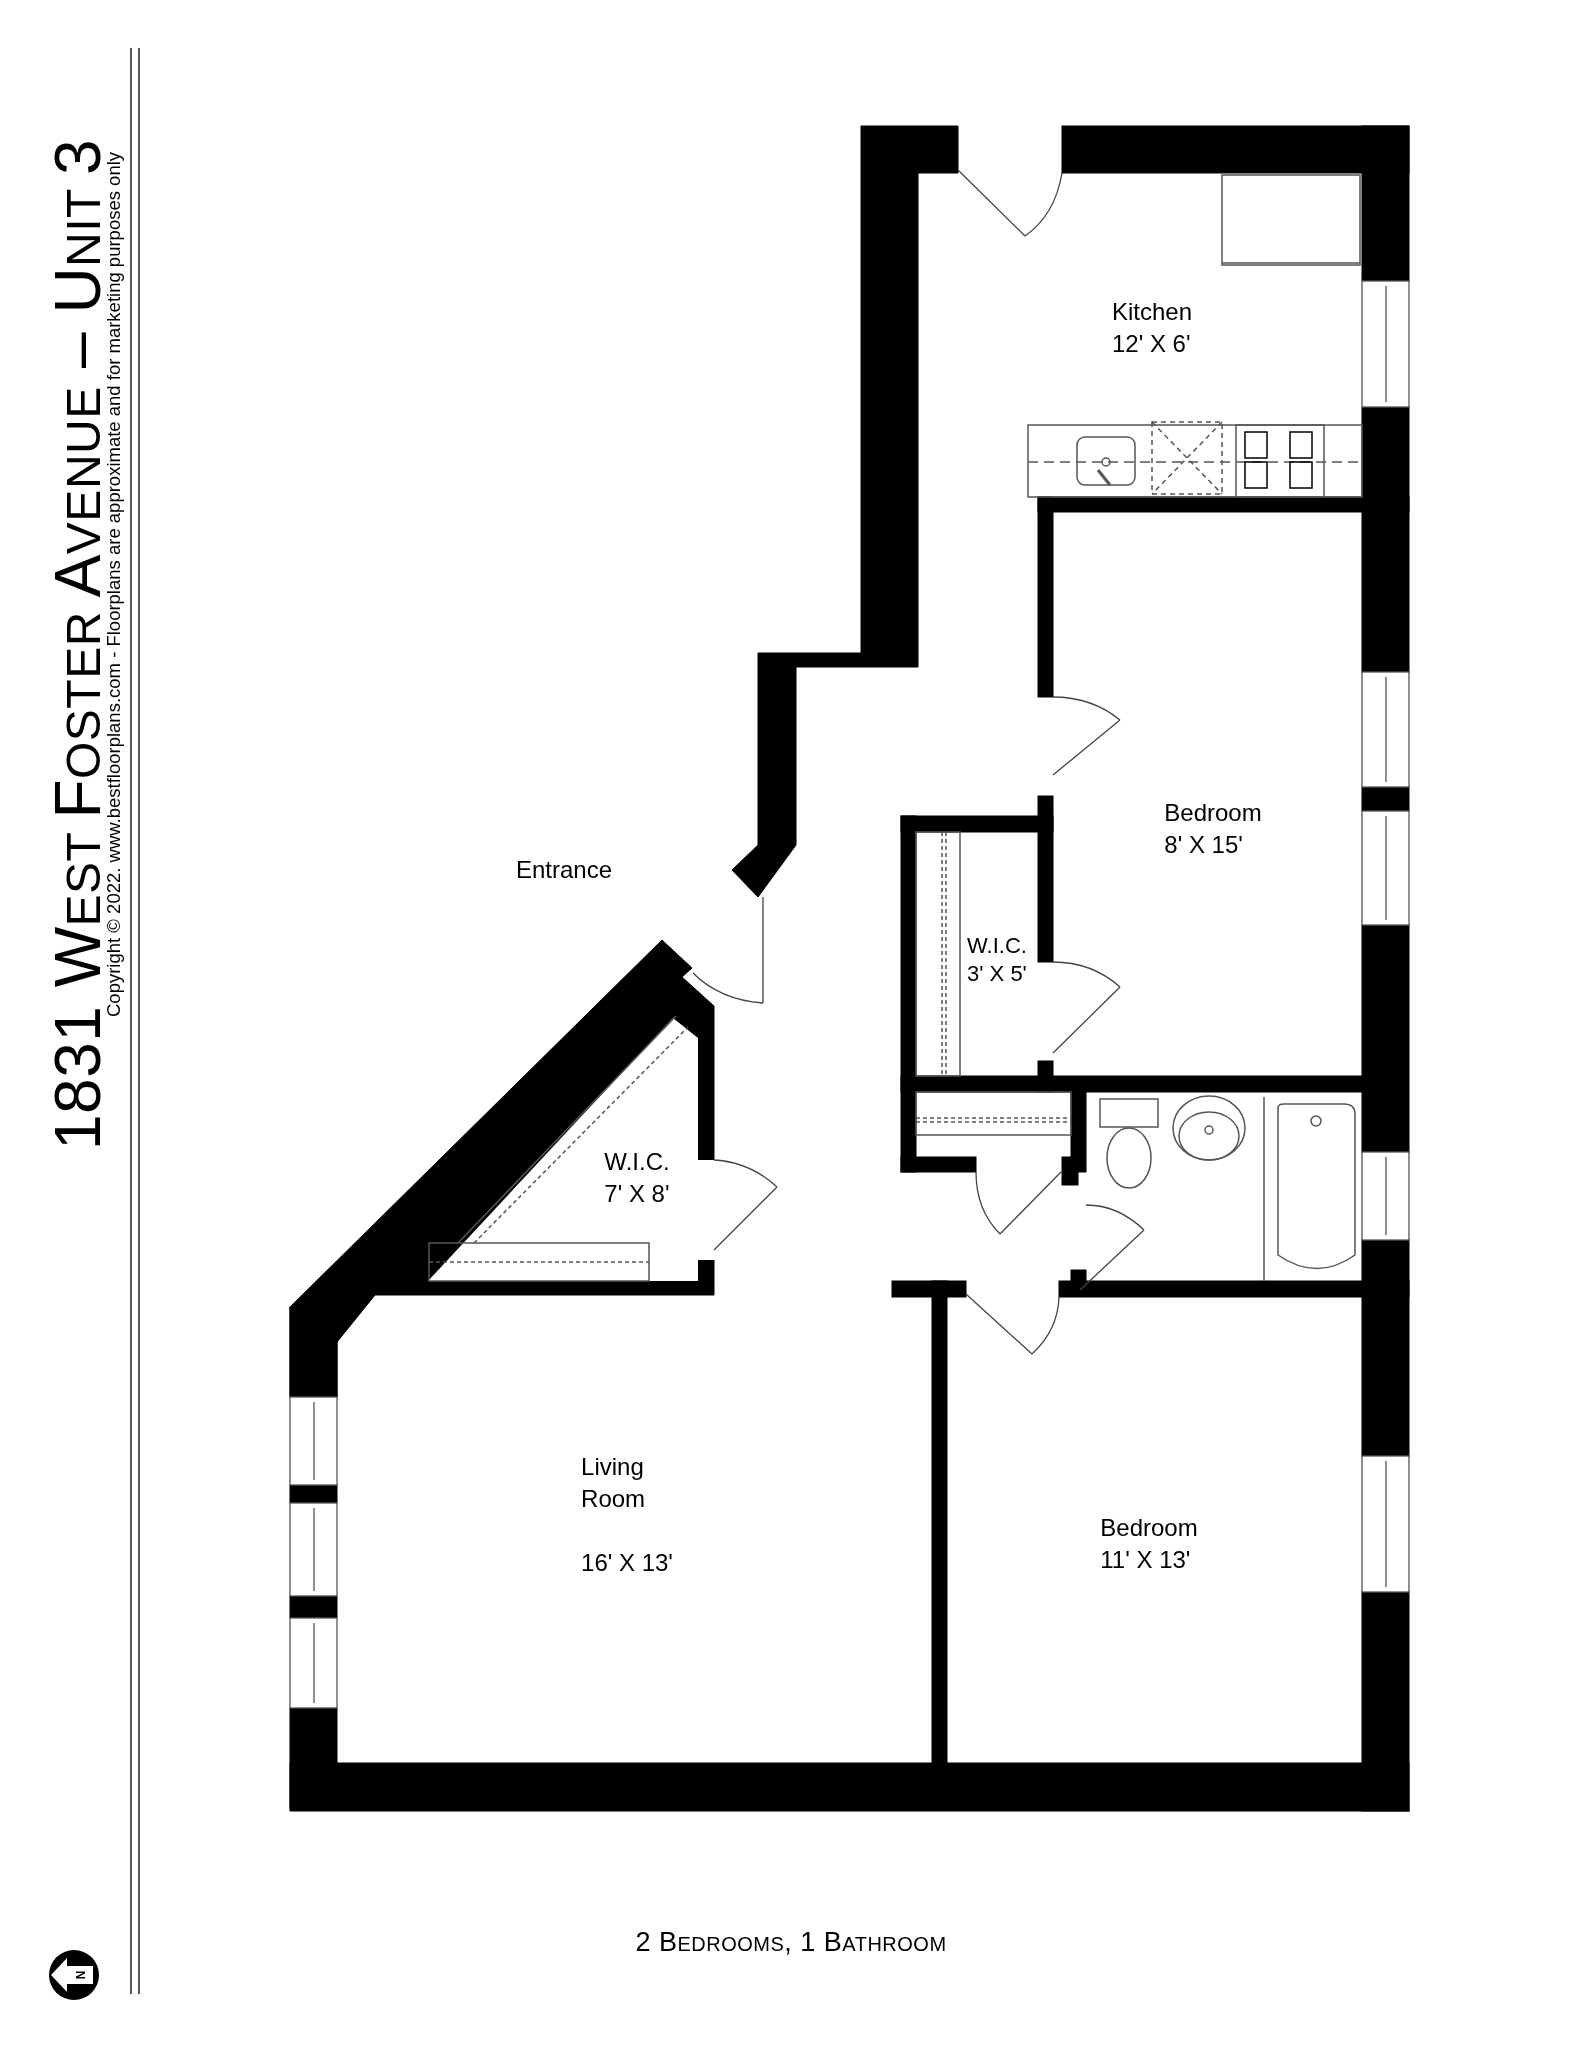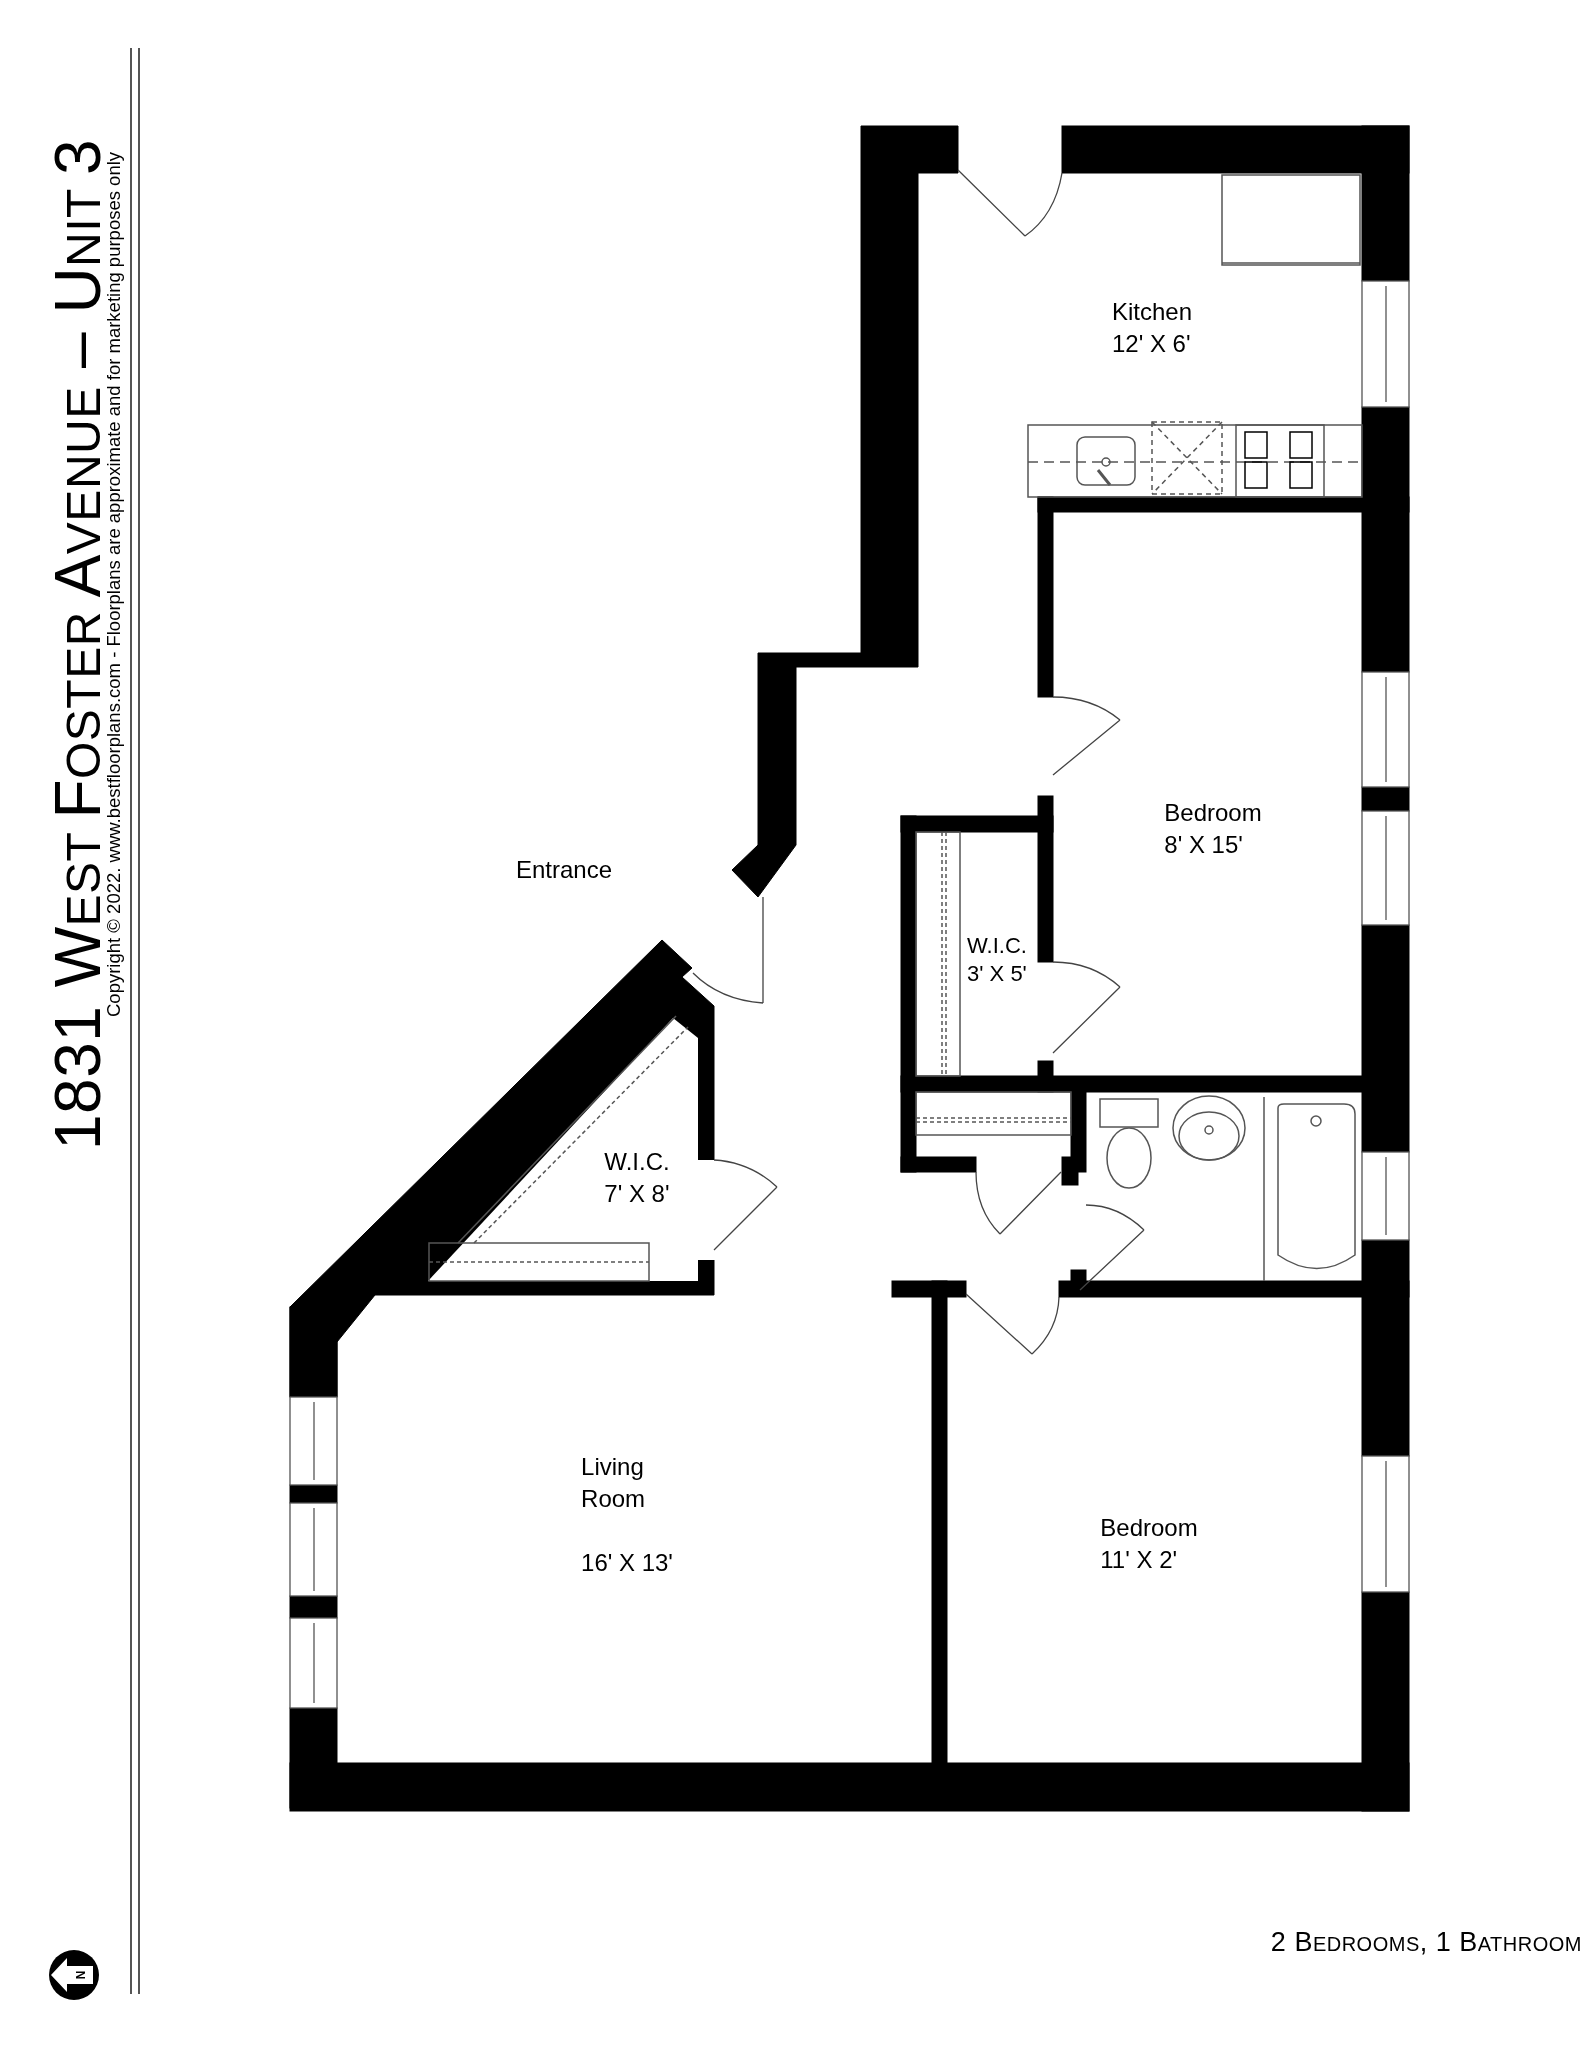--- a/index.html
+++ b/index.html
@@ -5,21 +5,21 @@
   html, body { margin: 0; padding: 0; background: #ffffff; }
   body { width: 1582px; height: 2048px; position: relative; overflow: hidden; font-family: "Liberation Sans", sans-serif; color: #000; }
   .sidebar { position: absolute; left: 0; top: 0; width: 150px; height: 2048px; }
   .vtitle { position: absolute; left: 46px; top: 1150px; transform-origin: 0 0; transform: rotate(-90deg); white-space: nowrap; font-family: "Liberation Sans", sans-serif; font-size: 64px; line-height: 64px; letter-spacing: 0.5px; }
   .vtitle .sc { font-size: 48px; }
   .vcopy { position: absolute; left: 105px; top: 1017px; transform-origin: 0 0; transform: rotate(-90deg); white-space: nowrap; font-size: 18.5px; line-height: 18px; }
   .rule { position: absolute; top: 48px; width: 2px; height: 1946px; background: #555; }
   .compass { position: absolute; left: 47px; top: 1948px; width: 54px; height: 54px; }
   .plan { position: absolute; left: 0; top: 0; }
   .room-label { position: absolute; font-size: 24px; line-height: 32px; transform: translateX(-50%); white-space: nowrap; }
-  .summary { position: absolute; left: 0; width: 1582px; text-align: right; top: 1925px; font-size: 27px; line-height: 34px; letter-spacing: 0.5px; }
+  .summary { position: absolute; left: 0; width: 1582px; text-align: center; top: 1925px; font-size: 27px; line-height: 34px; letter-spacing: 0.5px; }
   .summary .sc { font-size: 20px; }
 </style>
 </head>
 <body>
 
 <div class="sidebar">
   <div class="vtitle" id="vtitle"><span>1831 W</span><span class="sc">EST </span><span>F</span><span class="sc">OSTER </span><span>A</span><span class="sc">VENUE</span><span> – U</span><span class="sc">NIT </span><span>3</span></div>
   <div class="vcopy">Copyright © 2022. www.bestfloorplans.com - Floorplans are approximate and for marketing purposes only</div>
   <div class="rule" style="left:130px"></div>
   <div class="rule" style="left:138px"></div>
@@ -175,18 +175,18 @@
   <div>W.I.C.</div>
   <div>7' X 8'</div>
 </div>
 <div class="room-label" style="left:627px; top:1419px; white-space:pre-line;">
   <div>Living
 Room</div>
   <div>16' X 13'</div>
 </div>
 <div class="room-label" style="left:1149px; top:1512px;">
   <div>Bedroom</div>
-  <div>11' X 2'</div>
+  <div>11' X 13'</div>
 </div>
 
 <div class="summary">
   <div id="sum1"><span>2 B</span><span class="sc">EDROOMS</span><span>, 1 B</span><span class="sc">ATHROOM</span></div>
 </div>
 
 </body></html>

